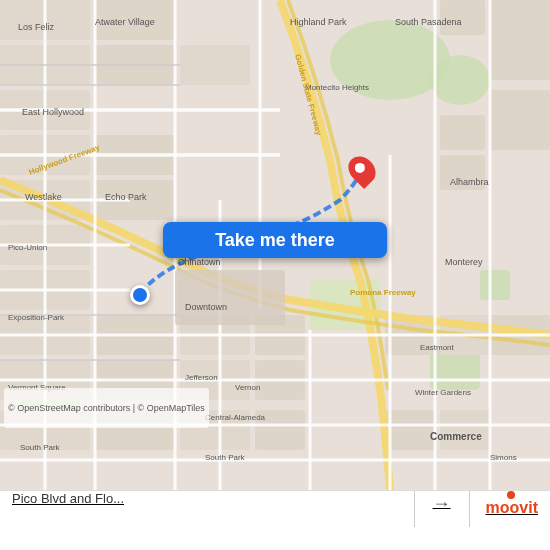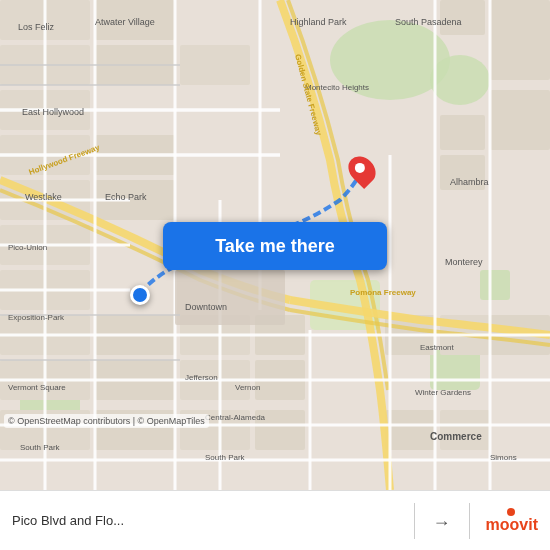--- a/index.html
+++ b/index.html
@@ -26,21 +26,21 @@
       position: absolute;
       top: 0; left: 0;
     }
 
     
     #take-me-there-btn {
       position: absolute;
       top: 222px;
       left: 163px;
       width: 224px;
-      height: 48px;
+      height: 36px;
       background-color: #1a73e8;
       color: white;
       border: none;
       border-radius: 8px;
       font-size: 18px;
       font-weight: bold;
       cursor: pointer;
       display: flex;
       align-items: center;
       justify-content: center;
@@ -89,23 +89,24 @@
       left: 7px;
     }
 
     
     #bottom-bar {
       width: 550px;
       height: 60px;
       background-color: #ffffff;
       border-top: 1px solid #ddd;
       display: flex;
-      align-items: center;
+      align-items: flex-start;
       padding: 0 12px;
       position: relative;
+      text-decoration: underline;
     }
 
     #origin-label {
       font-size: 13px;
       color: #333;
       flex: 1;
       white-space: nowrap;
       overflow: hidden;
       text-overflow: ellipsis;
     }
@@ -146,21 +147,21 @@
       margin-right: 2px;
     }
 
     #attribution {
       position: absolute;
       bottom: 62px;
       left: 4px;
       font-size: 9px;
       color: #555;
       background: rgba(255,255,255,0.7);
-      padding: 2px 4px;
+      padding: 15px 4px;
       border-radius: 3px;
     }
 
     .divider {
       height: 36px;
       width: 1px;
       background-color: #ccc;
       margin: 0 8px;
     }
   </style>

